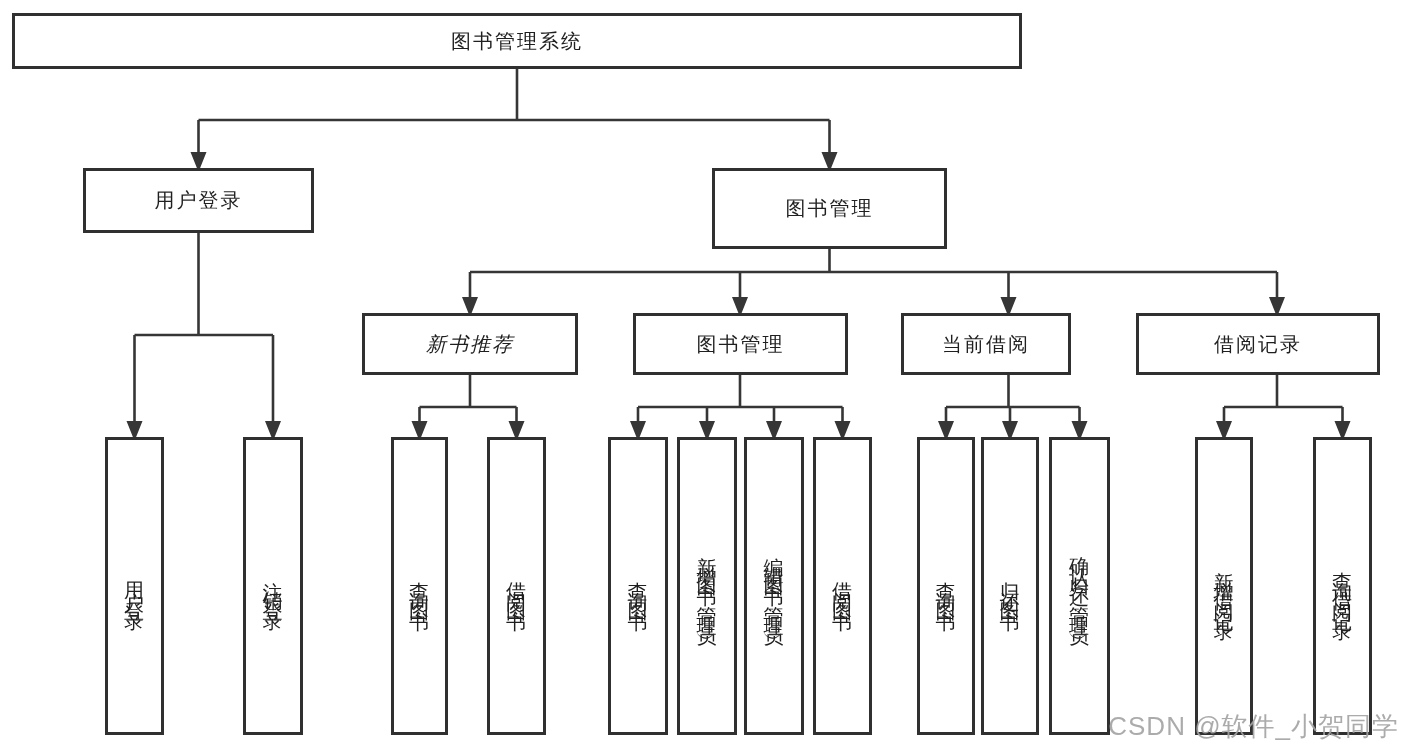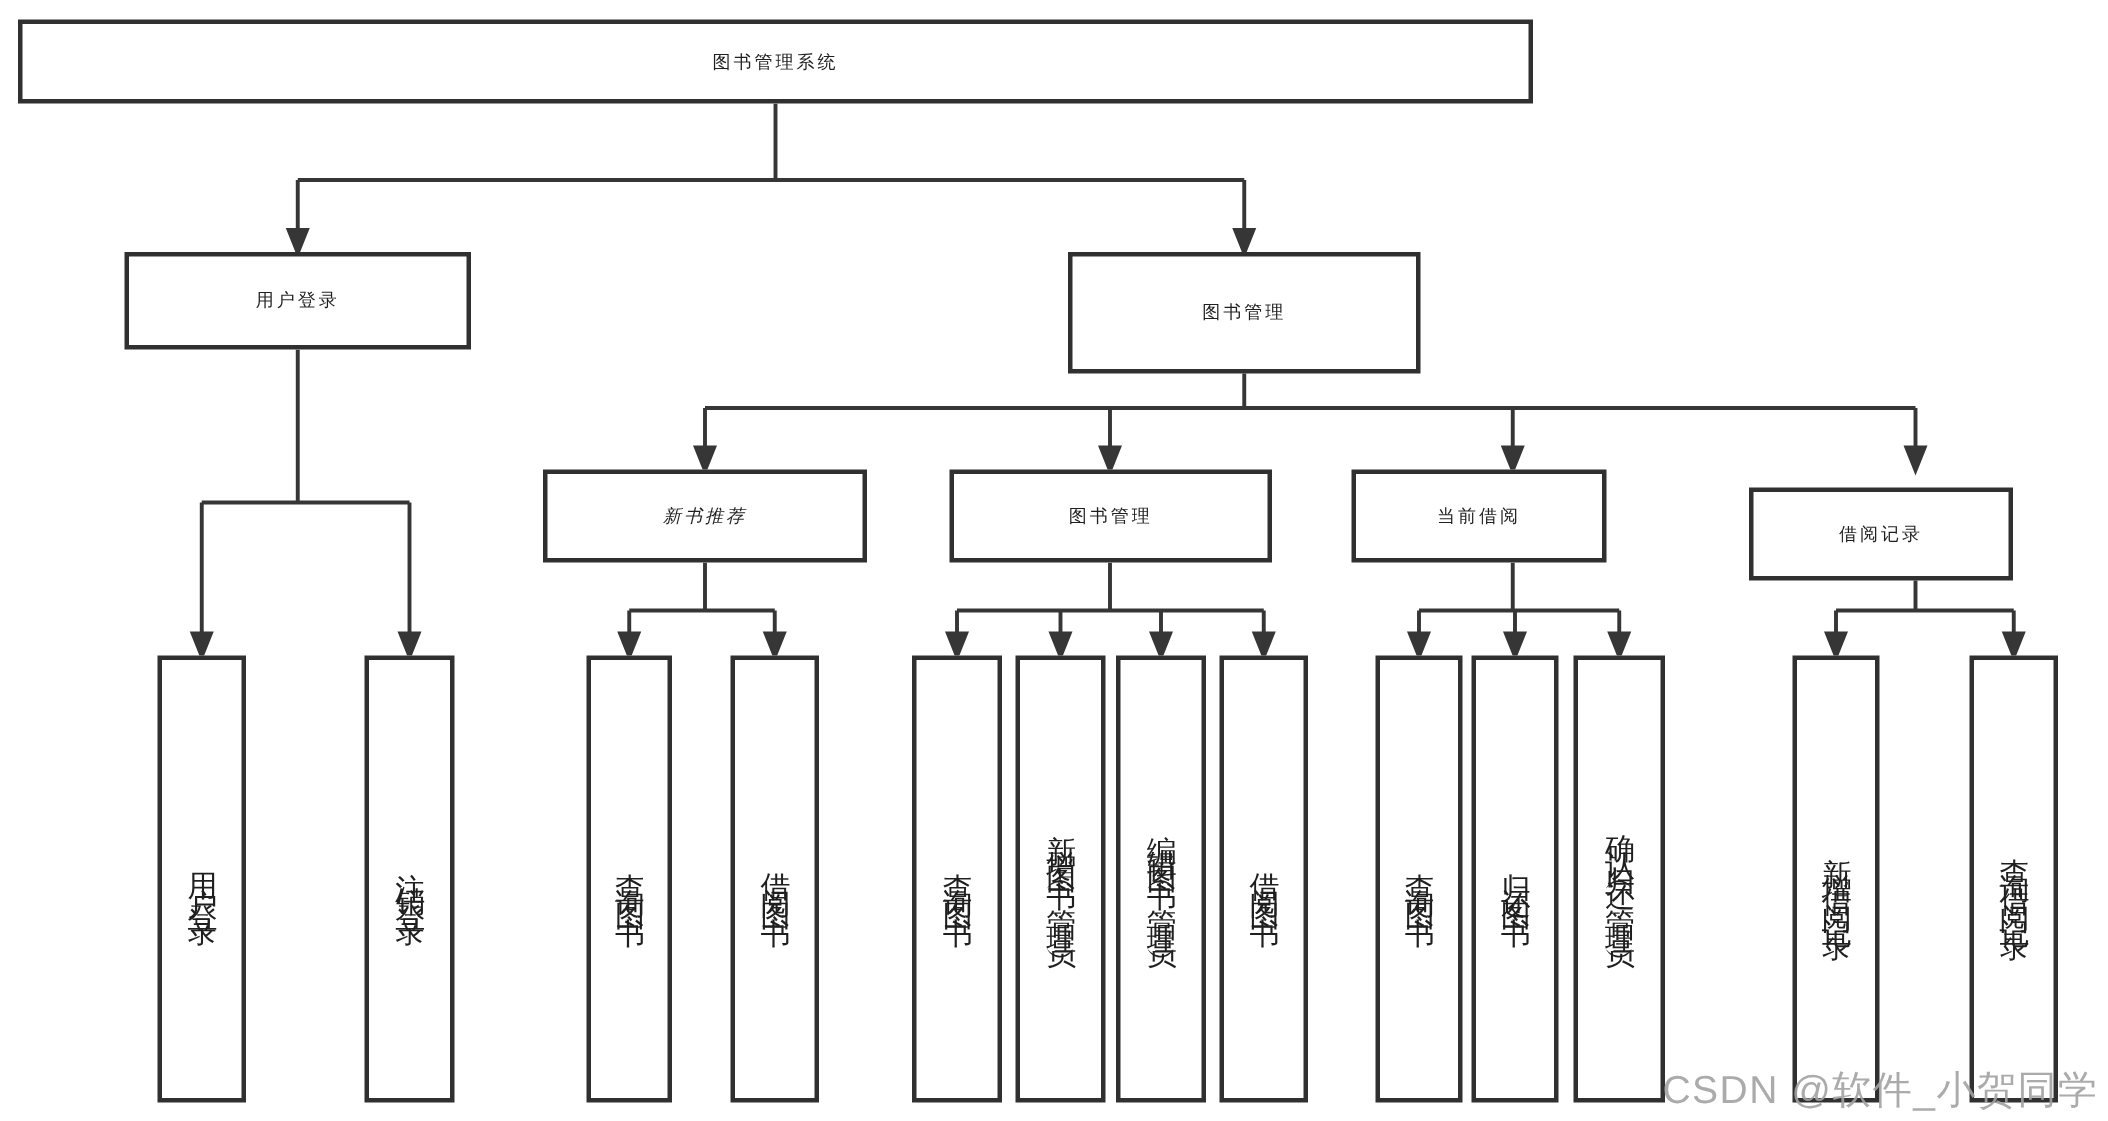--- a/index.html
+++ b/index.html
@@ -17,21 +17,21 @@
   }
   .node {
     position: absolute;
     box-sizing: border-box;
     border: 3px solid #303030;
     background: #ffffff;
     display: flex;
     align-items: center;
     justify-content: center;
     color: #1f1f1f;
-    font-size: 12px;
+    font-size: 20px;
     letter-spacing: 2px;
     z-index: 2;
   }
   .vnode {
     position: absolute;
     box-sizing: border-box;
     border: 3px solid #303030;
     background: #ffffff;
     display: flex;
     align-items: center;
@@ -106,21 +106,21 @@
   </svg>
 
   <div class="node" style="left:12px; top:13px; width:1010px; height:56px;">图书管理系统</div>
 
   <div class="node" style="left:83px; top:168px; width:231px; height:65px;">用户登录</div>
   <div class="node" style="left:712px; top:168px; width:235px; height:81px;">图书管理</div>
 
   <div class="node" style="left:362px; top:313px; width:216px; height:62px;font-style:italic;">新书推荐</div>
   <div class="node" style="left:633px; top:313px; width:215px; height:62px;">图书管理</div>
   <div class="node" style="left:901px; top:313px; width:170px; height:62px;">当前借阅</div>
-  <div class="node" style="left:1166px; top:313px; width:176px; height:62px;margin-top:12px;">借阅记录</div>
+  <div class="node" style="left:1136px; top:313px; width:244px; height:62px;">借阅记录</div>
 
   <div class="vnode" style="left:105px; top:437px; width:59px; height:298px;">
     <span class="vtext">用户登录</span>
   </div>
   <div class="vnode" style="left:243px; top:437px; width:60px; height:298px;">
     <span class="vtext">注销登录</span>
   </div>
 
   <div class="vnode" style="left:391px; top:437px; width:57px; height:298px;">
     <span class="vtext">查询图书</span>

